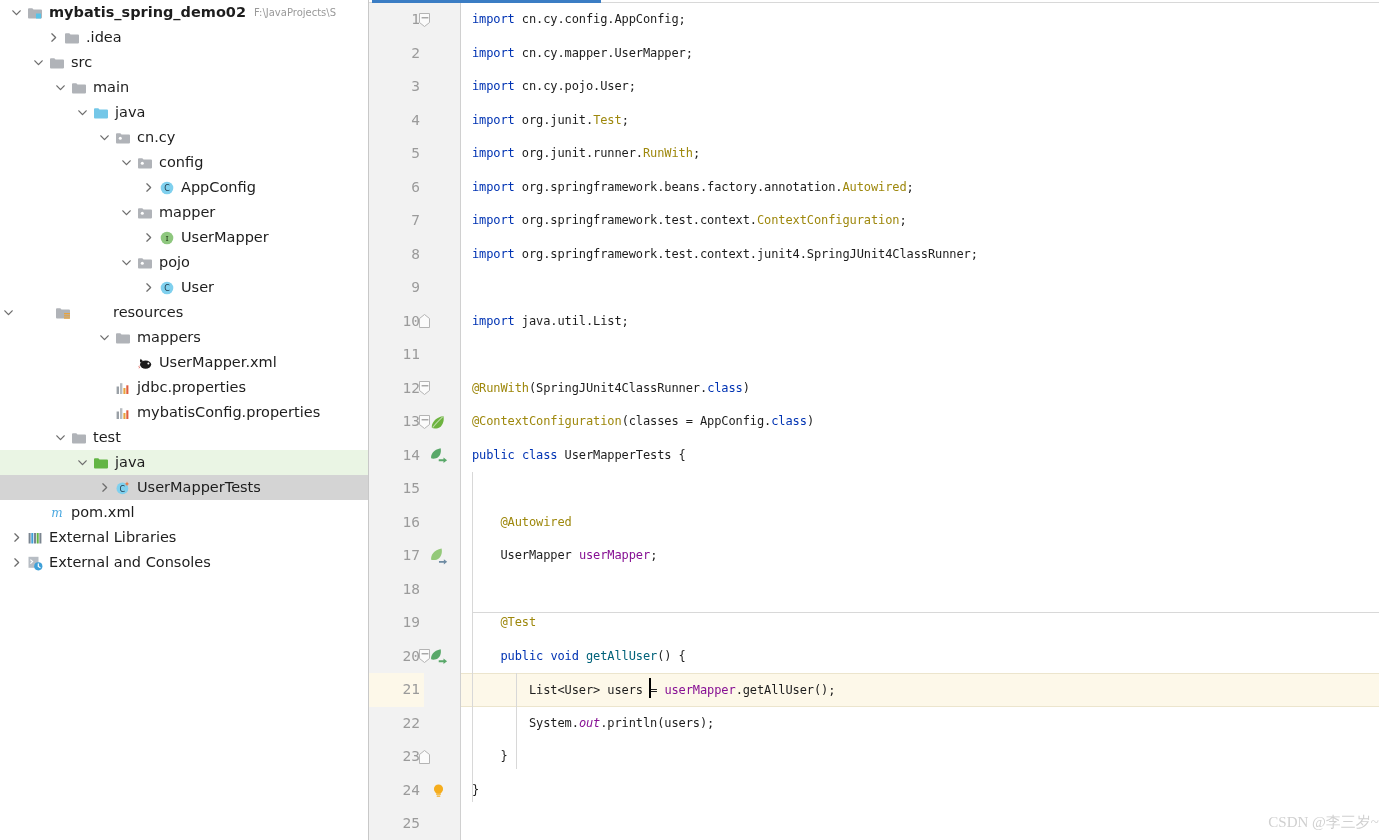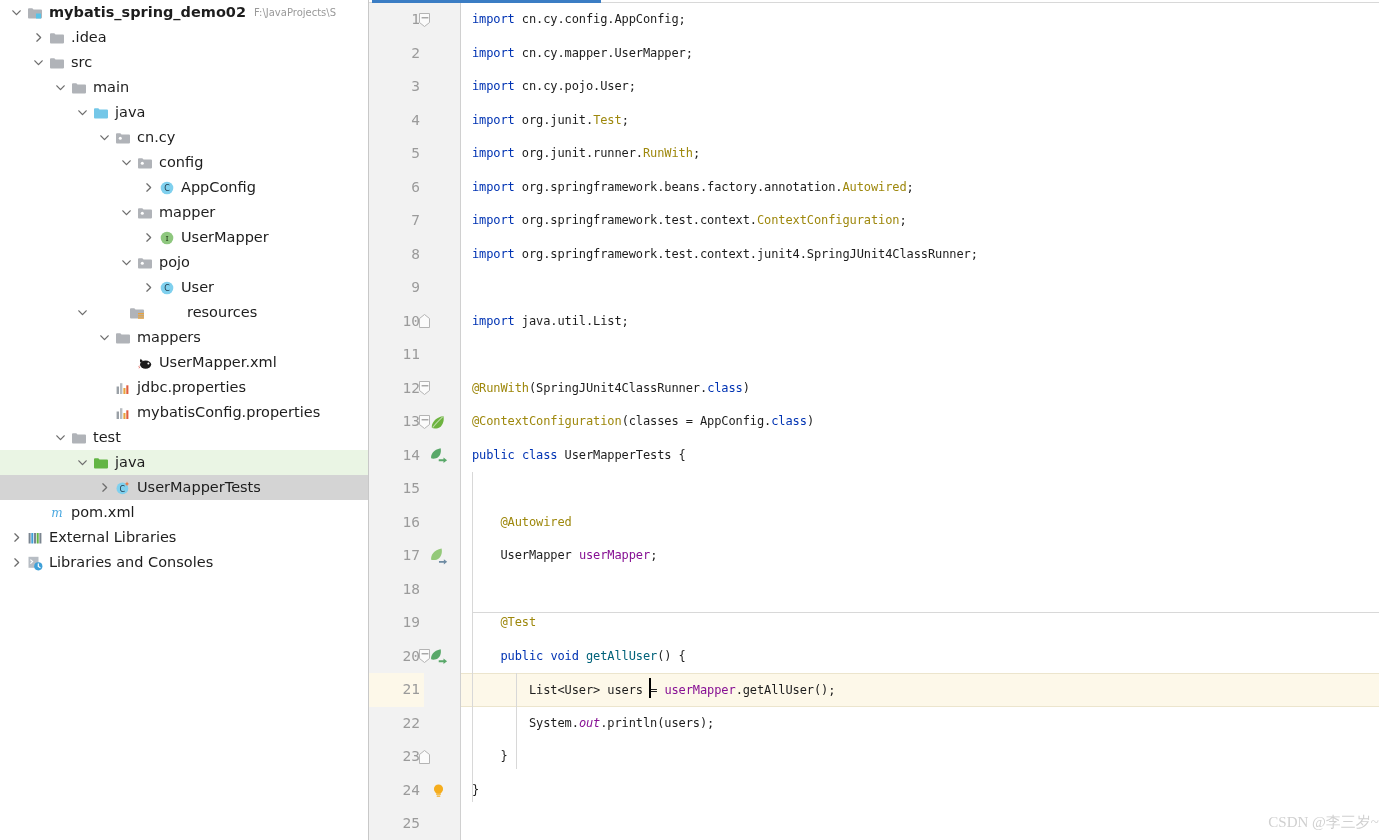--- a/index.html
+++ b/index.html
@@ -216,21 +216,21 @@
           </span>
           <span class="ico">
             <svg width="16" height="16" viewBox="0 0 16 16">
               <path d="M1 4.2c0-.5.4-.9.9-.9h3.4l1.2 1.3h7.6c.5 0 .9.4.9.9v7.1c0 .5-.4.9-.9.9H1.9c-.5 0-.9-.4-.9-.9V4.2z" fill="#b0b3b8"></path>
               <rect x="9" y="8.5" width="5" height="5" fill="#59c3e8"></rect>
             </svg>
           </span>
           <span class="lbl bold">mybatis_spring_demo02</span>
           <span class="path-hint">F:\JavaProjects\S</span>
         </div>
-        <div class="tree-row" style="padding-left: 30px;">
+        <div class="tree-row" style=" margin-left: 45px;">
           <span class="arrow">
             <svg width="11" height="11" viewBox="0 0 12 12">
               <path d="M4.2 2L8.3 6l-4.1 4" stroke="#6e6e6e" stroke-width="1.45" fill="none" stroke-linecap="round" stroke-linejoin="round"></path>
             </svg>
           </span>
           <span class="ico">
             <svg width="16" height="16" viewBox="0 0 16 16">
               <path d="M1 4.2c0-.5.4-.9.9-.9h3.4l1.2 1.3h7.6c.5 0 .9.4.9.9v7.1c0 .5-.4.9-.9.9H1.9c-.5 0-.9-.4-.9-.9V4.2z" fill="#b0b3b8"></path>
             </svg>
           </span>
@@ -366,21 +366,21 @@
             </svg>
           </span>
           <span class="ico">
             <svg width="16" height="16" viewBox="0 0 16 16">
               <circle cx="8" cy="8" r="6.3" fill="#7fd0ee"></circle>
               <text x="8" y="11.3" font-size="8" font-family="DejaVu Sans, sans-serif" fill="#20394a" text-anchor="middle">C</text>
             </svg>
           </span>
           <span class="lbl">User</span>
         </div>
-        <div class="tree-row" style="padding-left: 74px; gap: 36px;">
+        <div class="tree-row" style=" gap: 36px;">
           <span class="arrow">
             <svg width="11" height="11" viewBox="0 0 12 12">
               <path d="M2 4.2L6 8.3l4-4.1" stroke="#6e6e6e" stroke-width="1.45" fill="none" stroke-linecap="round" stroke-linejoin="round"></path>
             </svg>
           </span>
           <span class="ico">
             <svg width="16" height="16" viewBox="0 0 16 16">
               <path d="M1 4.2c0-.5.4-.9.9-.9h3.4l1.2 1.3h7.6c.5 0 .9.4.9.9v7.1c0 .5-.4.9-.9.9H1.9c-.5 0-.9-.4-.9-.9V4.2z" fill="#b0b3b8"></path>
               <rect x="9" y="8" width="6" height="1.3" fill="#e8a33d"></rect>
               <rect x="9" y="10.2" width="6" height="1.3" fill="#e8a33d"></rect>
@@ -512,21 +512,21 @@
             </svg>
           </span>
           <span class="ico">
             <svg width="16" height="16" viewBox="0 0 16 16">
               <rect x="1.5" y="1.8" width="10" height="11" fill="#b7bdc4"></rect>
               <path d="M3.4 4.6l2.2 2-2.2 2" stroke="#ffffff" stroke-width="1.2" fill="none"></path>
               <circle cx="11.3" cy="11.3" r="4.1" fill="#3ea0d8"></circle>
               <path d="M11.3 8.9v2.6l1.7 1" stroke="#ffffff" stroke-width="1.2" fill="none" stroke-linecap="round"></path>
             </svg>
           </span>
-          <span class="lbl">Libraries and Consoles</span>
+          <span class="lbl">External and Consoles</span>
         </div>
       </div>
   </div>
 
   <div id="editor">
     <div id="top-hairline"></div>
     <div id="tab-strip"></div>
     <div id="code-area">
 
     <div class="line">

